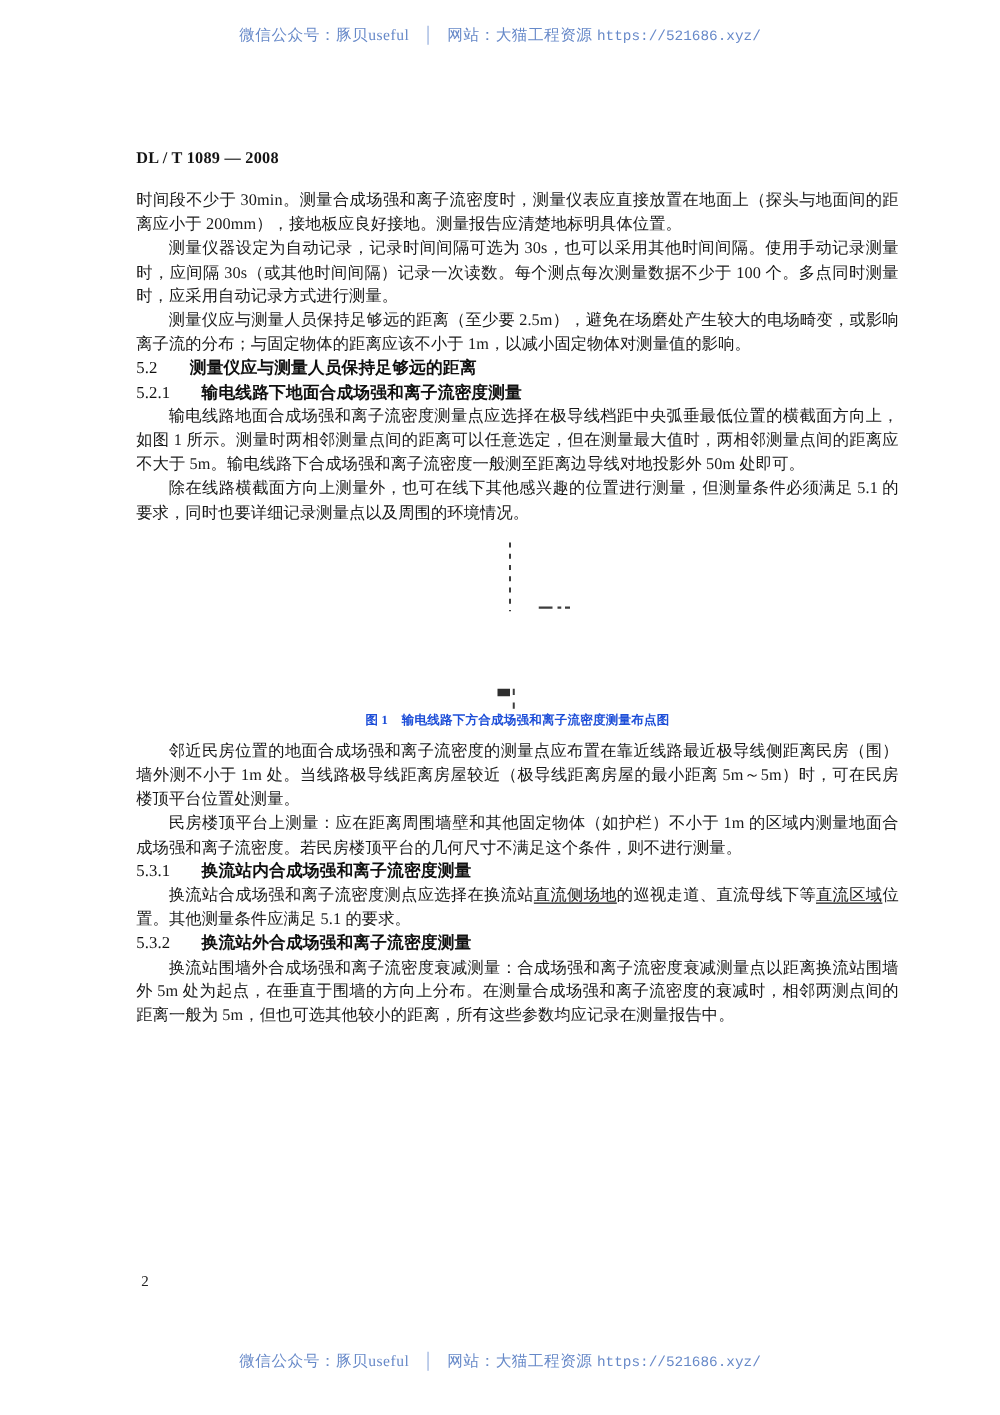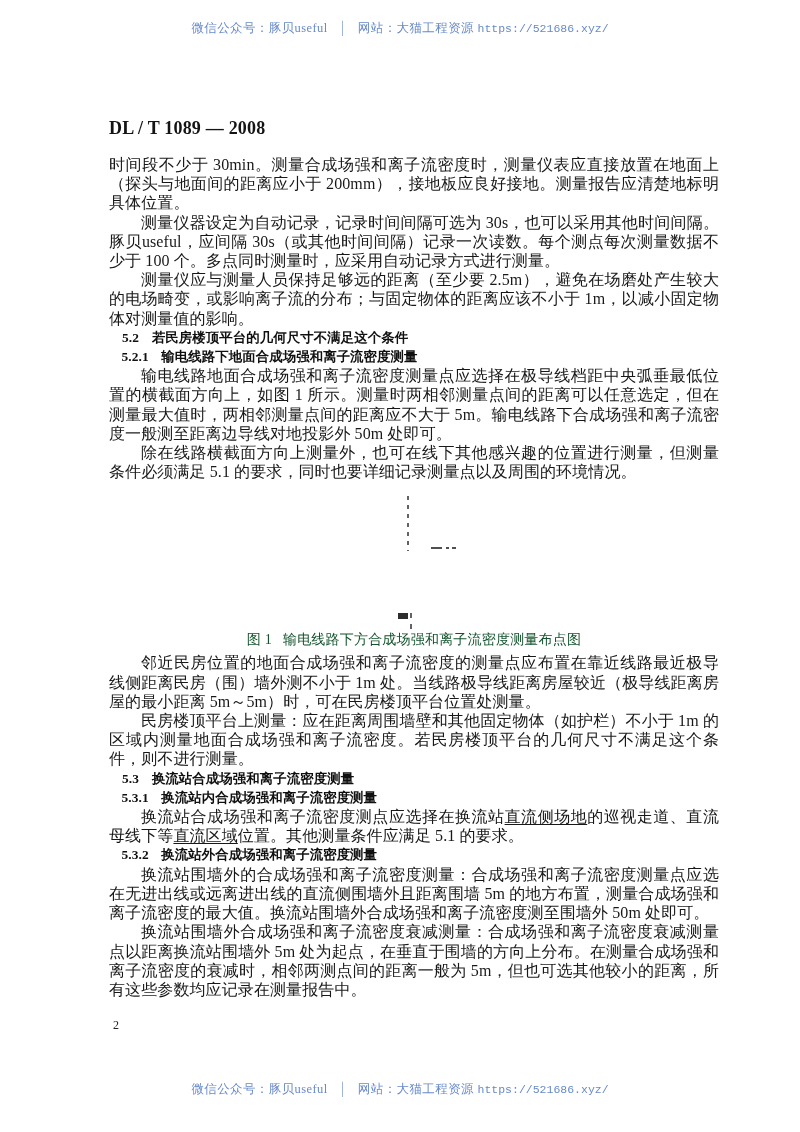--- a/index.html
+++ b/index.html
@@ -57,30 +57,30 @@
     position: absolute;
     left: 109px;
     top: 118px;
     width: 610px;
   }
 
   
   .doc-id {
     font-family: "Liberation Serif", "DejaVu Serif", serif;
     font-weight: bold;
-    font-size: 18px;
+    font-size: 13px;
     letter-spacing: 0.2px;
     margin: 0 0 16px 0;
     color: #141414;
   }
 
   
   p.body {
     margin: 0;
-    font-size: 16px;
+    font-size: 13px;
     line-height: 19.2px;
     text-align: justify;
     text-justify: inter-ideograph;
     letter-spacing: 0.1px;
     color: #181818;
   }
   p.body.indent {
     text-indent: 2em;
   }
 
@@ -89,22 +89,21 @@
     margin: 0;
     font-size: 13.4px;
     line-height: 19.2px;
     font-weight: bold;
     color: #101010;
     letter-spacing: 0.1px;
   }
   .sec .num {
     display: inline-block;
     min-width: 3.2em;
-    font-weight: bold;
-    text-align: center;
+    font-weight: normal;
   }
   h3.sec .num { min-width: 3.9em; }
 
   u.kw { text-underline-offset: 1.5px; }
 
   
   .figure {
     position: relative;
     height: 162px;
     margin: 10px 0 0 0;
@@ -114,23 +113,23 @@
     left: 0; top: 0;
     width: 610px;
     height: 150px;
   }
   .fig-caption {
     position: absolute;
     left: 0;
     top: 140px;
     width: 610px;
     text-align: center;
-    font-size: 14px;
-    font-weight: normal;
-    color: #14532d;
+    font-size: 10px;
+    font-weight: bold;
+    color: #1d4ed8;
     letter-spacing: 0.2px;
   }
   .fig-caption .gap { display: inline-block; width: 11px; }
 
   
   .page-number {
     position: absolute;
     left: 113px;
     top: 1018px;
     font-size: 12px;
@@ -148,25 +147,25 @@
     <span class="sep">│</span>
     <span>网站：大猫工程资源</span>
     <span class="url">https://521686.xyz/</span>
   </div>
 
   <div class="content">
 
     <div class="doc-id">DL / T 1089 — 2008</div>
 
     <p class="body">时间段不少于 30min。测量合成场强和离子流密度时，测量仪表应直接放置在地面上（探头与地面间的距离应小于 200mm），接地板应良好接地。测量报告应清楚地标明具体位置。</p>
-    <p class="body indent">测量仪器设定为自动记录，记录时间间隔可选为 30s，也可以采用其他时间间隔。豚贝useful，应间隔 30s（或其他时间间隔）记录一次读数。每个测点每次测量数据不少于 100 个。多点同时测量时，应采用自动记录方式进行测量。</p>
+    <p class="body indent">测量仪器设定为自动记录，记录时间间隔可选为 30s，也可以采用其他时间间隔。使用手动记录测量时，应间隔 30s（或其他时间间隔）记录一次读数。每个测点每次测量数据不少于 100 个。多点同时测量时，应采用自动记录方式进行测量。</p>
     <p class="body indent">测量仪应与测量人员保持足够远的距离（至少要 2.5m），避免在场磨处产生较大的电场畸变，或影响离子流的分布；与固定物体的距离应该不小于 1m，以减小固定物体对测量值的影响。</p>
 
     <h2 class="sec">
-      <span class="num">5.2</span><span>若民房楼顶平台的几何尺寸不满足这个条件</span>
+      <span class="num">5.2</span><span>测量仪应与测量人员保持足够远的距离</span>
     </h2>
 
     <h3 class="sec">
       <span class="num">5.2.1</span><span>输电线路下地面合成场强和离子流密度测量</span>
     </h3>
 
     <p class="body indent">输电线路地面合成场强和离子流密度测量点应选择在极导线档距中央弧垂最低位置的横截面方向上，如图 1 所示。测量时两相邻测量点间的距离可以任意选定，但在测量最大值时，两相邻测量点间的距离应不大于 5m。输电线路下合成场强和离子流密度一般测至距离边导线对地投影外 50m 处即可。</p>
     <p class="body indent">除在线路横截面方向上测量外，也可在线下其他感兴趣的位置进行测量，但测量条件必须满足 5.1 的要求，同时也要详细记录测量点以及周围的环境情况。</p>
 
     <div class="figure">
@@ -184,35 +183,31 @@
       </svg>
       <div class="fig-caption">
         <span>图 1</span><span class="gap"></span><span>输电线路下方合成场强和离子流密度测量布点图</span>
       </div>
     </div>
 
 
     <p class="body indent">邻近民房位置的地面合成场强和离子流密度的测量点应布置在靠近线路最近极导线侧距离民房（围）墙外测不小于 1m 处。当线路极导线距离房屋较近（极导线距离房屋的最小距离 5m～5m）时，可在民房楼顶平台位置处测量。</p>
     <p class="body indent">民房楼顶平台上测量：应在距离周围墙壁和其他固定物体（如护栏）不小于 1m 的区域内测量地面合成场强和离子流密度。若民房楼顶平台的几何尺寸不满足这个条件，则不进行测量。</p>
 
-    <h2 class="sec">
-      <span class="num">5.3</span><span>换流站合成场强和离子流密度测量</span>
-    </h2>
 
     <h3 class="sec">
       <span class="num">5.3.1</span><span>换流站内合成场强和离子流密度测量</span>
     </h3>
 
     <p class="body indent"><span>换流站合成场强和离子流密度测点应选择在换流站</span><u class="kw">直流侧场地</u><span>的巡视走道、直流母线下等</span><u class="kw">直流区域</u><span>位置。其他测量条件应满足 5.1 的要求。</span></p>
 
     <h3 class="sec">
       <span class="num">5.3.2</span><span>换流站外合成场强和离子流密度测量</span>
     </h3>
 
-    <p class="body indent">换流站围墙外的合成场强和离子流密度测量：合成场强和离子流密度测量点应选在无进出线或远离进出线的直流侧围墙外且距离围墙 5m 的地方布置，测量合成场强和离子流密度的最大值。换流站围墙外合成场强和离子流密度测至围墙外 50m 处即可。</p>
     <p class="body indent">换流站围墙外合成场强和离子流密度衰减测量：合成场强和离子流密度衰减测量点以距离换流站围墙外 5m 处为起点，在垂直于围墙的方向上分布。在测量合成场强和离子流密度的衰减时，相邻两测点间的距离一般为 5m，但也可选其他较小的距离，所有这些参数均应记录在测量报告中。</p>
 
   </div>
 
   <div class="page-number">2</div>
 
   <div class="watermark watermark-bottom">
     <span>微信公众号：豚贝useful</span>
     <span class="sep">│</span>
     <span>网站：大猫工程资源</span>

